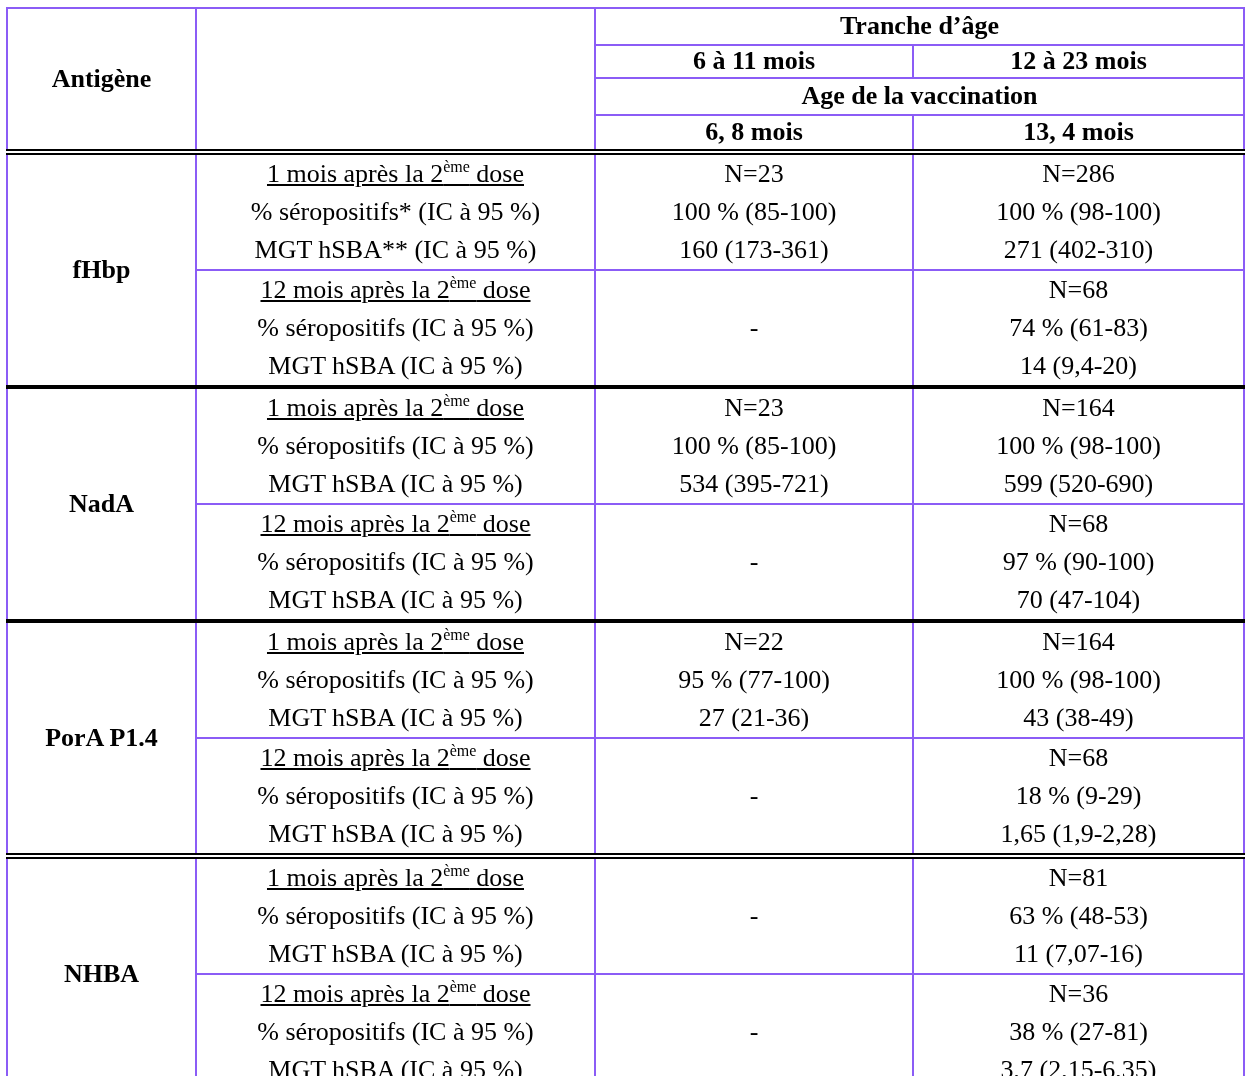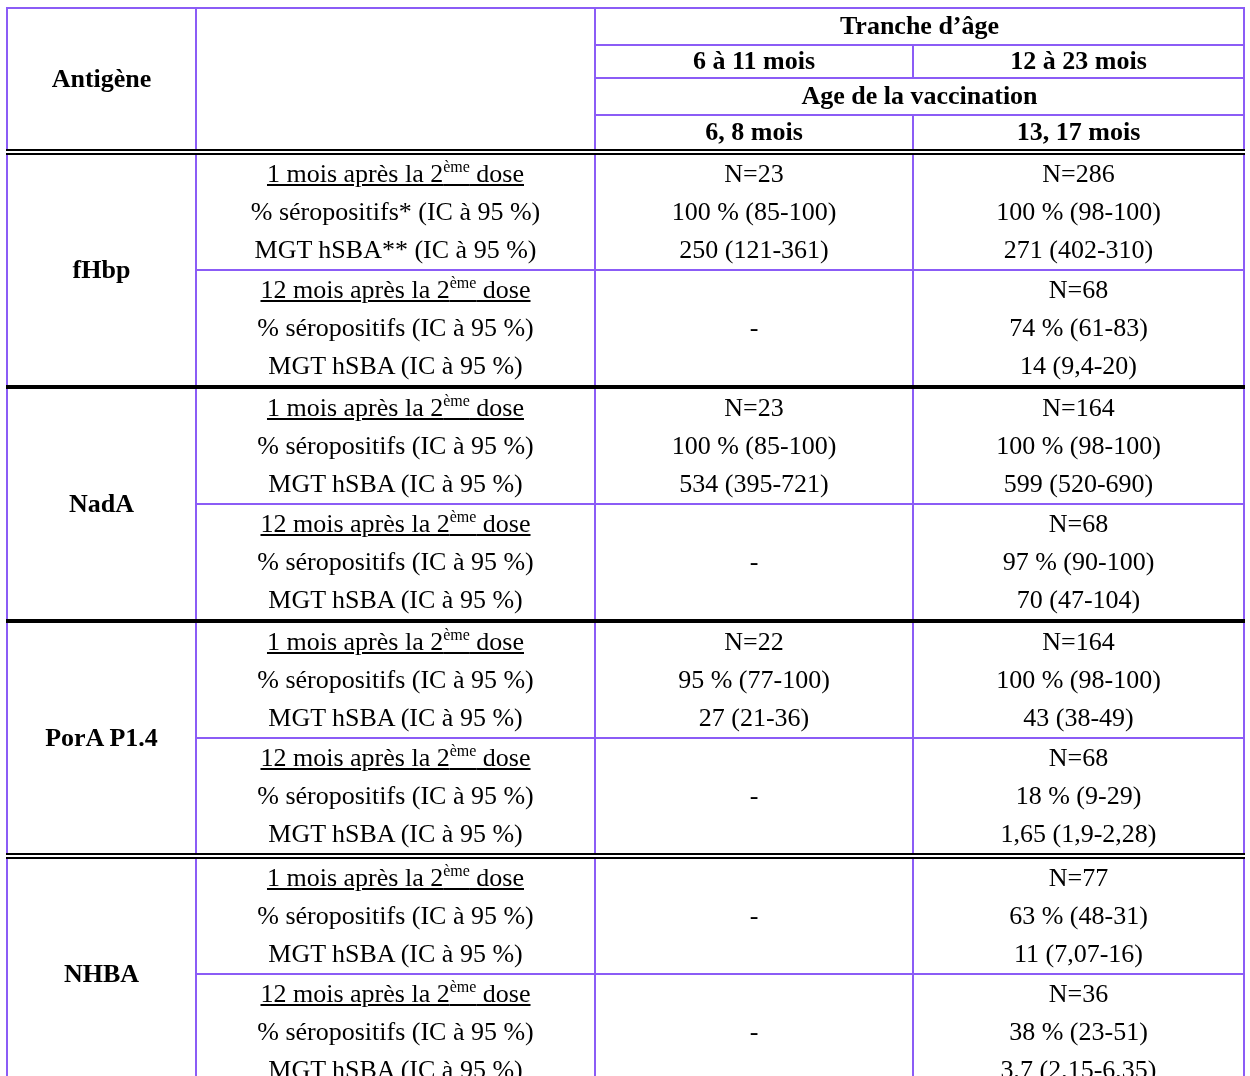--- a/index.html
+++ b/index.html
@@ -83,34 +83,34 @@
   </tr>
   <tr class="hrow2">
     <th>6 à 11 mois</th>
     <th>12 à 23 mois</th>
   </tr>
   <tr class="hrow3">
     <th colspan="2">Age de la vaccination</th>
   </tr>
   <tr class="hrow4">
     <th class="bb-double">6, 8 mois</th>
-    <th class="bb-double">13, 17 mois</th>
+    <th class="bb-double">13, 4 mois</th>
   </tr>
 
   <tr class="period-row">
     <td rowspan="2" class="antigen-cell bb-thick">fHbp</td>
     <td>
       <div class="line"><span class="title-underline"><span>1 mois après la 2</span><sup class="ord">ème</sup><span> dose</span></span></div>
       <div class="line">% séropositifs* (IC à 95 %)</div>
       <div class="line">MGT hSBA** (IC à 95 %)</div>
     </td>
     <td>
       <div class="line">N=23</div>
       <div class="line">100 % (85-100)</div>
-      <div class="line">250 (121-361)</div>
+      <div class="line">160 (173-361)</div>
     </td>
     <td>
       <div class="line">N=286</div>
       <div class="line">100 % (98-100)</div>
       <div class="line">271 (402-310)</div>
     </td>
   </tr>
   <tr class="period-row">
     <td class="bb-thick">
       <div class="line"><span class="title-underline"><span>12 mois après la 2</span><sup class="ord">ème</sup><span> dose</span></span></div>
@@ -191,33 +191,33 @@
 
   <tr class="period-row">
     <td rowspan="2" class="antigen-cell bb-double">NHBA</td>
     <td>
       <div class="line"><span class="title-underline"><span>1 mois après la 2</span><sup class="ord">ème</sup><span> dose</span></span></div>
       <div class="line">% séropositifs (IC à 95 %)</div>
       <div class="line">MGT hSBA (IC à 95 %)</div>
     </td>
     <td>-</td>
     <td>
-      <div class="line">N=77</div>
-      <div class="line">63 % (48-31)</div>
+      <div class="line">N=81</div>
+      <div class="line">63 % (48-53)</div>
       <div class="line">11 (7,07-16)</div>
     </td>
   </tr>
   <tr class="period-row">
     <td class="bb-double">
       <div class="line"><span class="title-underline"><span>12 mois après la 2</span><sup class="ord">ème</sup><span> dose</span></span></div>
       <div class="line">% séropositifs (IC à 95 %)</div>
       <div class="line">MGT hSBA (IC à 95 %)</div>
     </td>
     <td class="bb-double">-</td>
     <td class="bb-double">
       <div class="line">N=36</div>
-      <div class="line">38 % (23-51)</div>
+      <div class="line">38 % (27-81)</div>
       <div class="line">3,7 (2,15-6,35)</div>
     </td>
   </tr>
 </tbody>
     </table>
 </div>
 
 </body></html>

